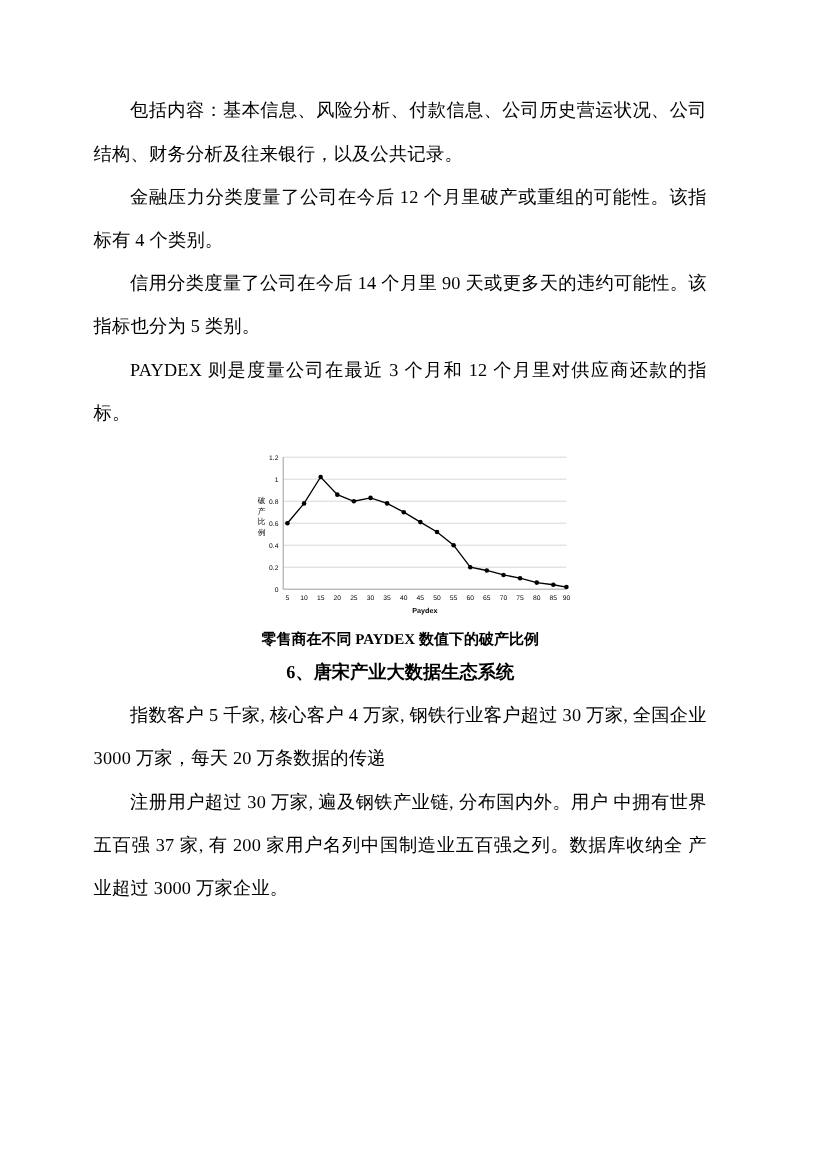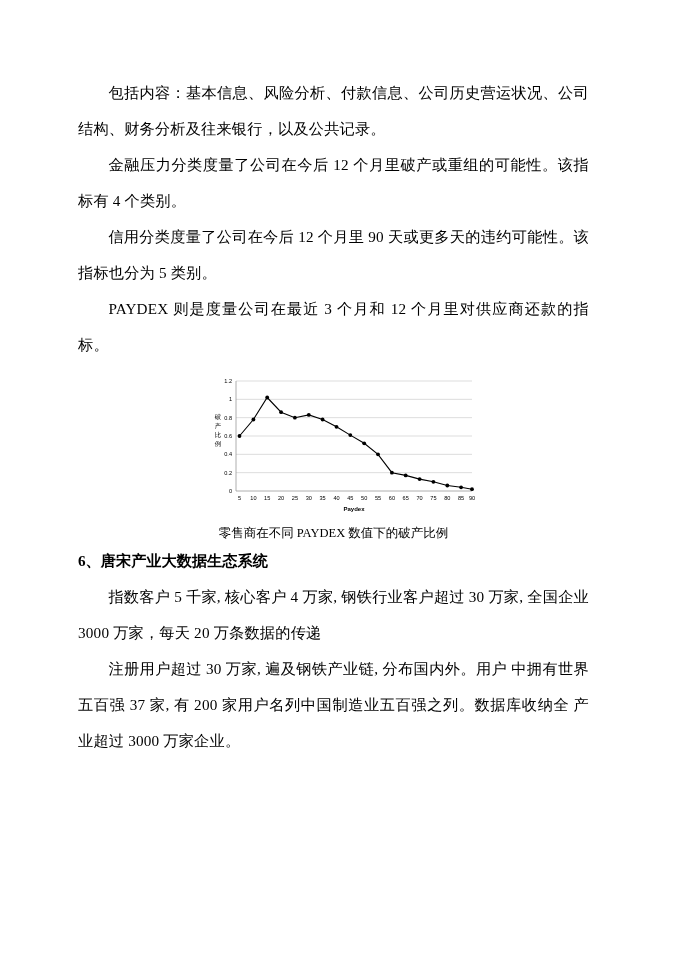--- a/index.html
+++ b/index.html
@@ -29,33 +29,34 @@
     line-height: 36px;
     text-indent: 2em;
     text-align: justify;
     letter-spacing: 0.2px;
   }
   p.heading {
     margin: 0;
     font-size: 15.2px;
     line-height: 36px;
     font-weight: bold;
-    text-align: left;
+    text-align: center;
   }
   .chart-block {
     margin: 8px 0 0 0;
     display: flex;
     flex-direction: column;
     align-items: center;
   }
   .chart-caption {
     font-size: 12.5px;
     line-height: 20px;
     margin-top: 4px;
     text-align: right;
+    font-weight: bold;
   }
   .chart-wrap {
     width: 300px;
     height: 148px;
     position: relative;
   }
   svg.chart {
     display: block;
   }
   .axis-line {
@@ -91,21 +92,21 @@
     fill: #000000;
   }
 </style>
 </head>
 <body>
 
 <div class="page">
 
   <p class="para">包括内容：基本信息、风险分析、付款信息、公司历史营运状况、公司结构、财务分析及往来银行，以及公共记录。</p>
   <p class="para">金融压力分类度量了公司在今后 12 个月里破产或重组的可能性。该指标有 4 个类别。</p>
-  <p class="para">信用分类度量了公司在今后 12 个月里 90 天或更多天的违约可能性。该指标也分为 5 类别。</p>
+  <p class="para">信用分类度量了公司在今后 14 个月里 90 天或更多天的违约可能性。该指标也分为 5 类别。</p>
   <p class="para">PAYDEX 则是度量公司在最近 3 个月和 12 个月里对供应商还款的指标。</p>
 
   <div class="chart-block">
     <div class="chart-wrap">
       <svg class="chart" width="300" height="148" viewBox="0 0 300 148">
 
         <g>
           <line class="grid-line" x1="52" y1="10" x2="288" y2="10"></line>
           <line class="grid-line" x1="52" y1="28.33" x2="288" y2="28.33"></line>
           <line class="grid-line" x1="52" y1="46.67" x2="288" y2="46.67"></line>

